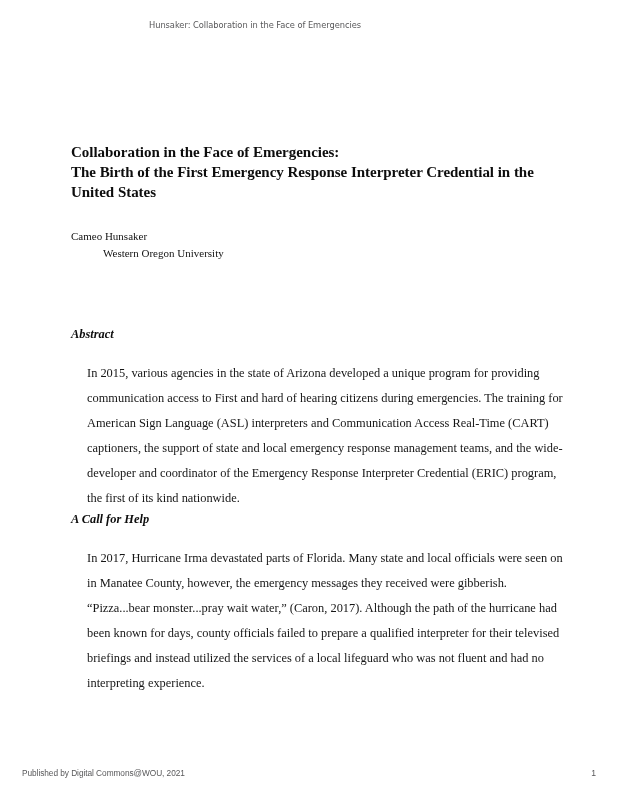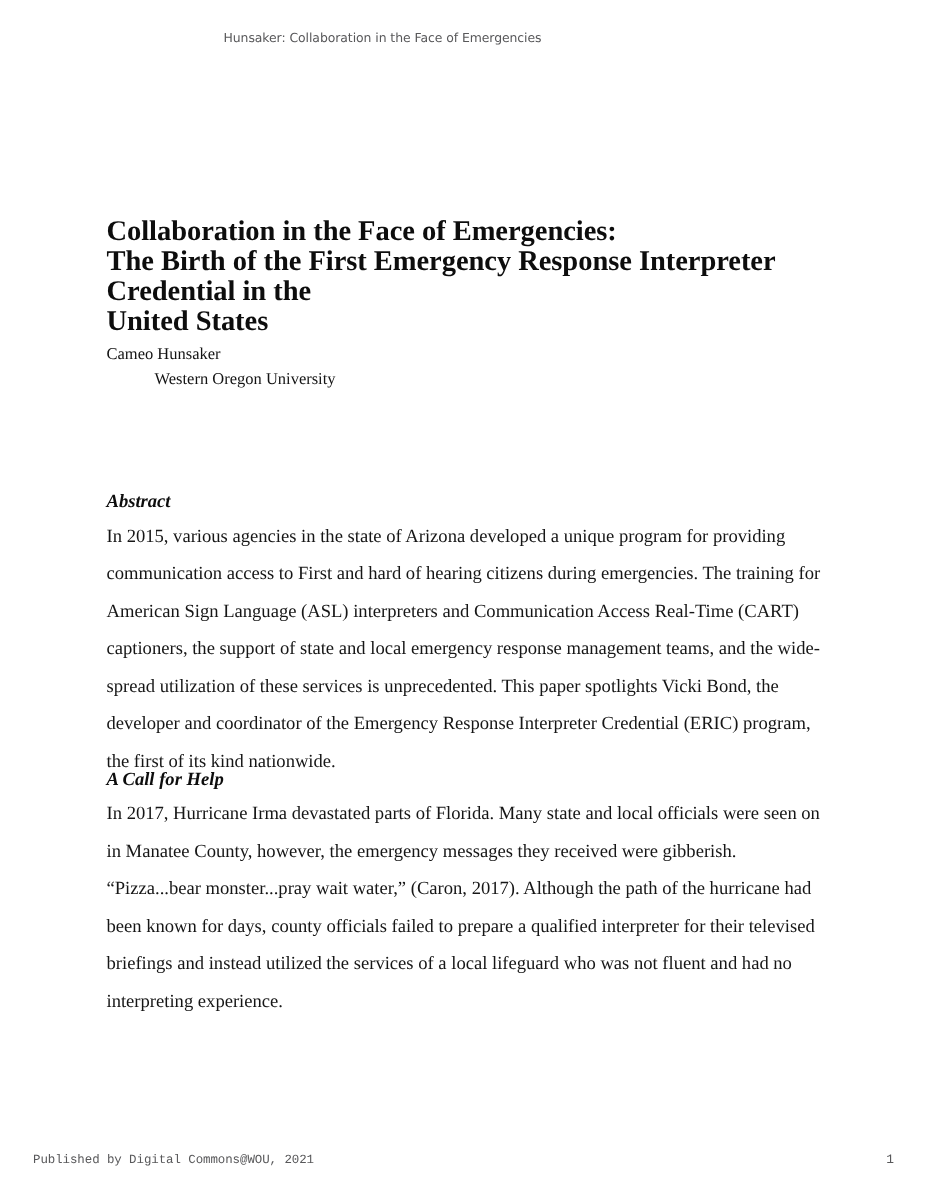--- a/index.html
+++ b/index.html
@@ -43,21 +43,21 @@
     left: 71px;
     top: 0;
     width: 477px;
   }
 
   .doc-title {
     position: absolute;
     top: 132px;
     left: 0;
     width: 477px;
-    font-size: 19px;
+    font-size: 15px;
     font-weight: bold;
     line-height: 20.2px;
     letter-spacing: -0.03px;
     color: #0d0d0d;
   }
 
   .author-block {
     position: absolute;
     top: 228px;
     left: 0;
@@ -85,37 +85,37 @@
     color: #0d0d0d;
     margin: 0 0 0 0;
     font-style: italic;
   }
 
   .body-text {
     font-size: 12.4px;
     line-height: 25.05px;
     color: #161616;
     text-align: left;
-    margin: 0;
+    margin: 16px;
   }
   .body-text .ln {
     display: block;
     white-space: nowrap;
   }
 
   
   .running-footer {
     position: absolute;
     left: 22px;
     right: 22px;
     top: 768px;
     display: flex;
     justify-content: space-between;
     align-items: baseline;
-    font-family: Liberation Mono, monospace;
+    font-family: Liberation Sans, sans-serif;
     font-size: 8.3px;
     letter-spacing: -0.05px;
     color: #58585a;
   }
   .page-number {
     font-size: 8.6px;
     color: #58585a;
   }
 </style>
 </head>
@@ -138,21 +138,20 @@
       <div class="affiliation">Western Oregon University</div>
     </div>
 
     <section class="section section-abstract">
       <h2 class="section-heading">Abstract</h2>
       <p class="body-text">
         <span class="ln">In 2015, various agencies in the state of Arizona developed a unique program for providing</span>
         <span class="ln">communication access to First and hard of hearing citizens during emergencies.  The training for</span>
         <span class="ln">American Sign Language (ASL) interpreters and Communication Access Real-Time (CART)</span>
         <span class="ln">captioners, the support of state and local emergency response management teams, and the wide-</span>
-        <span class="ln">spread utilization of these services is unprecedented.  This paper spotlights Vicki Bond, the</span>
         <span class="ln">developer and coordinator of the Emergency Response Interpreter Credential (ERIC) program,</span>
         <span class="ln">the first of its kind nationwide.</span>
       </p>
     </section>
 
     <section class="section section-call">
       <h2 class="section-heading">A Call for Help</h2>
       <p class="body-text">
         <span class="ln">In 2017, Hurricane Irma devastated parts of Florida.  Many state and local officials were seen on</span>
         <span class="ln">in Manatee County, however, the emergency messages they received were gibberish.</span>

